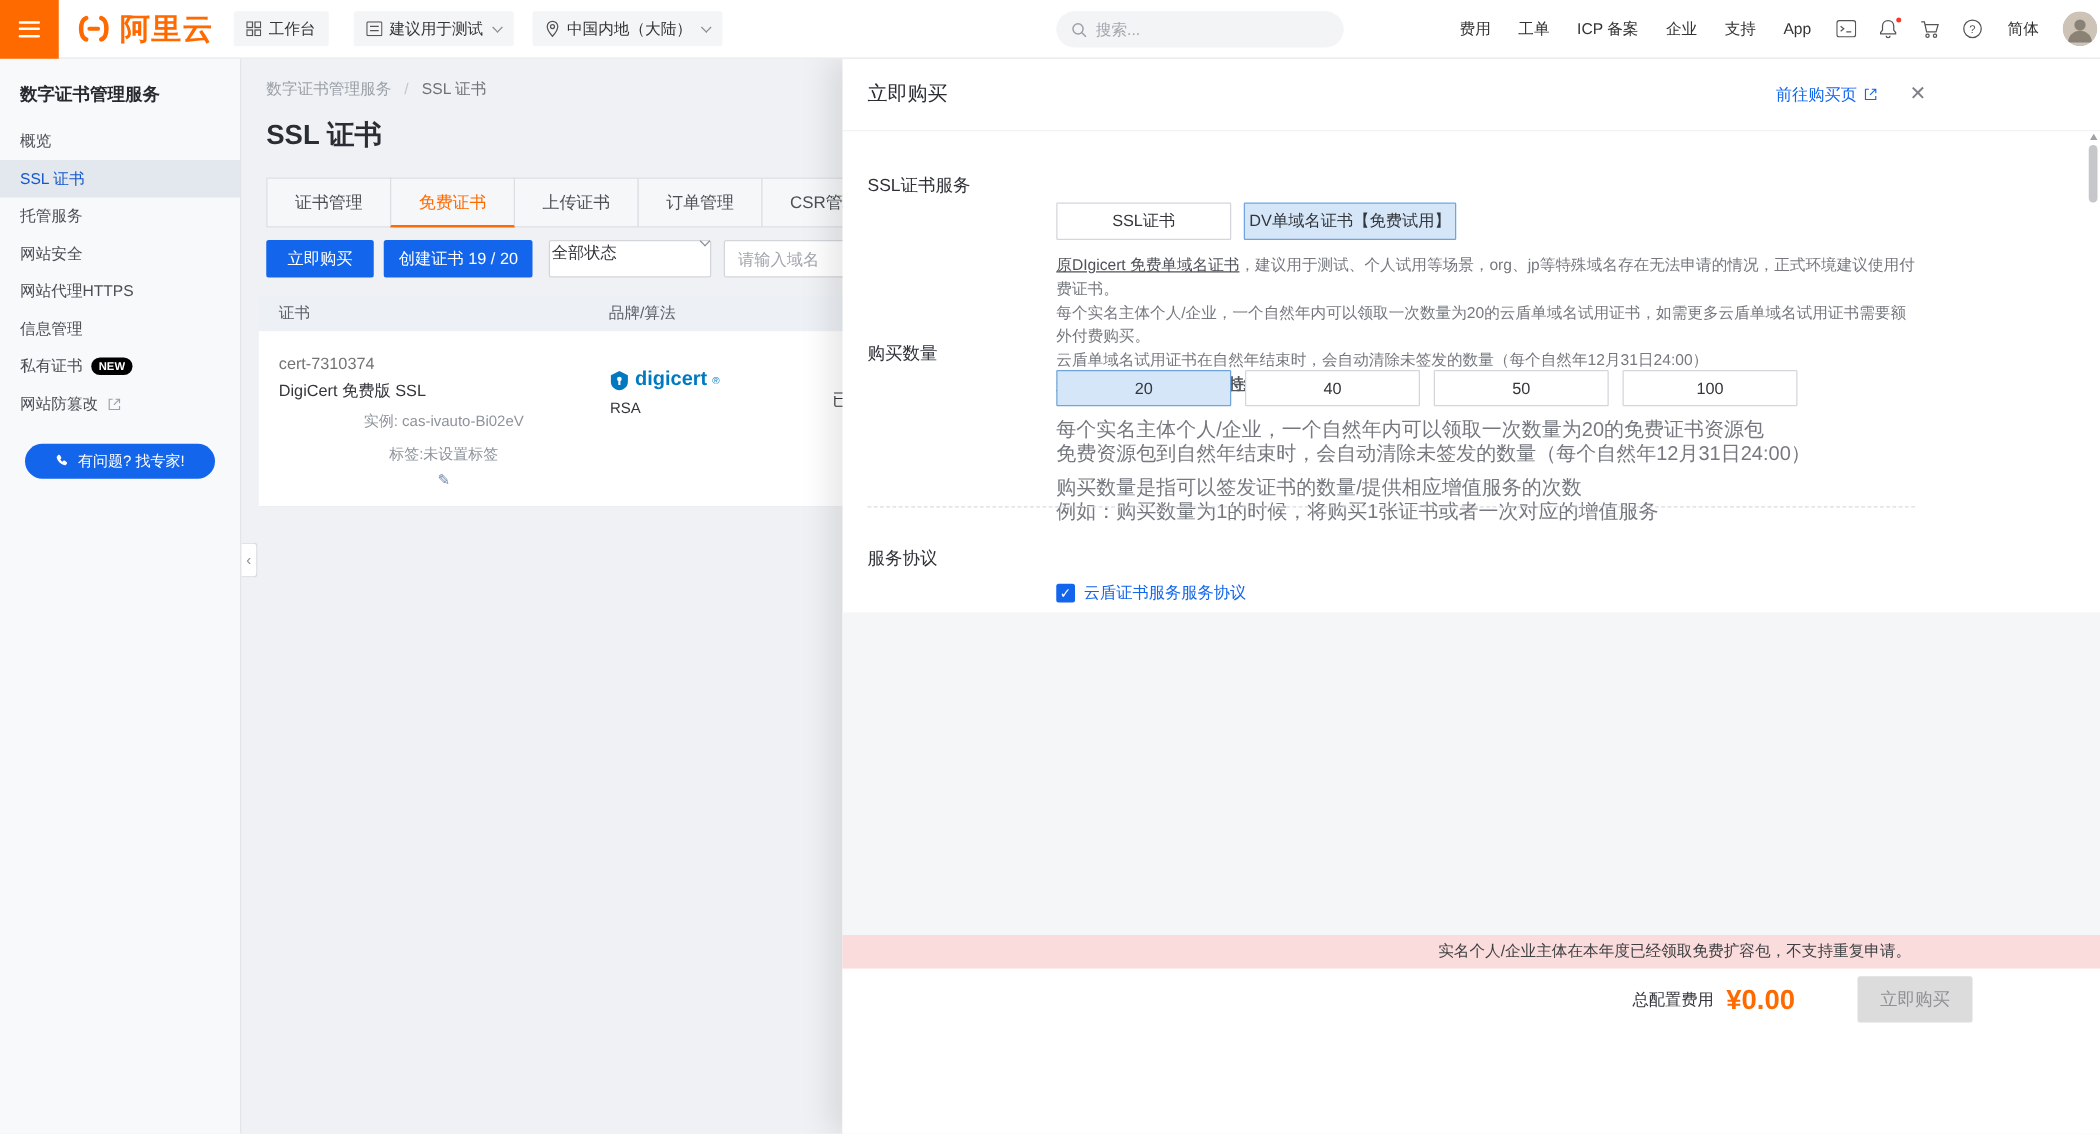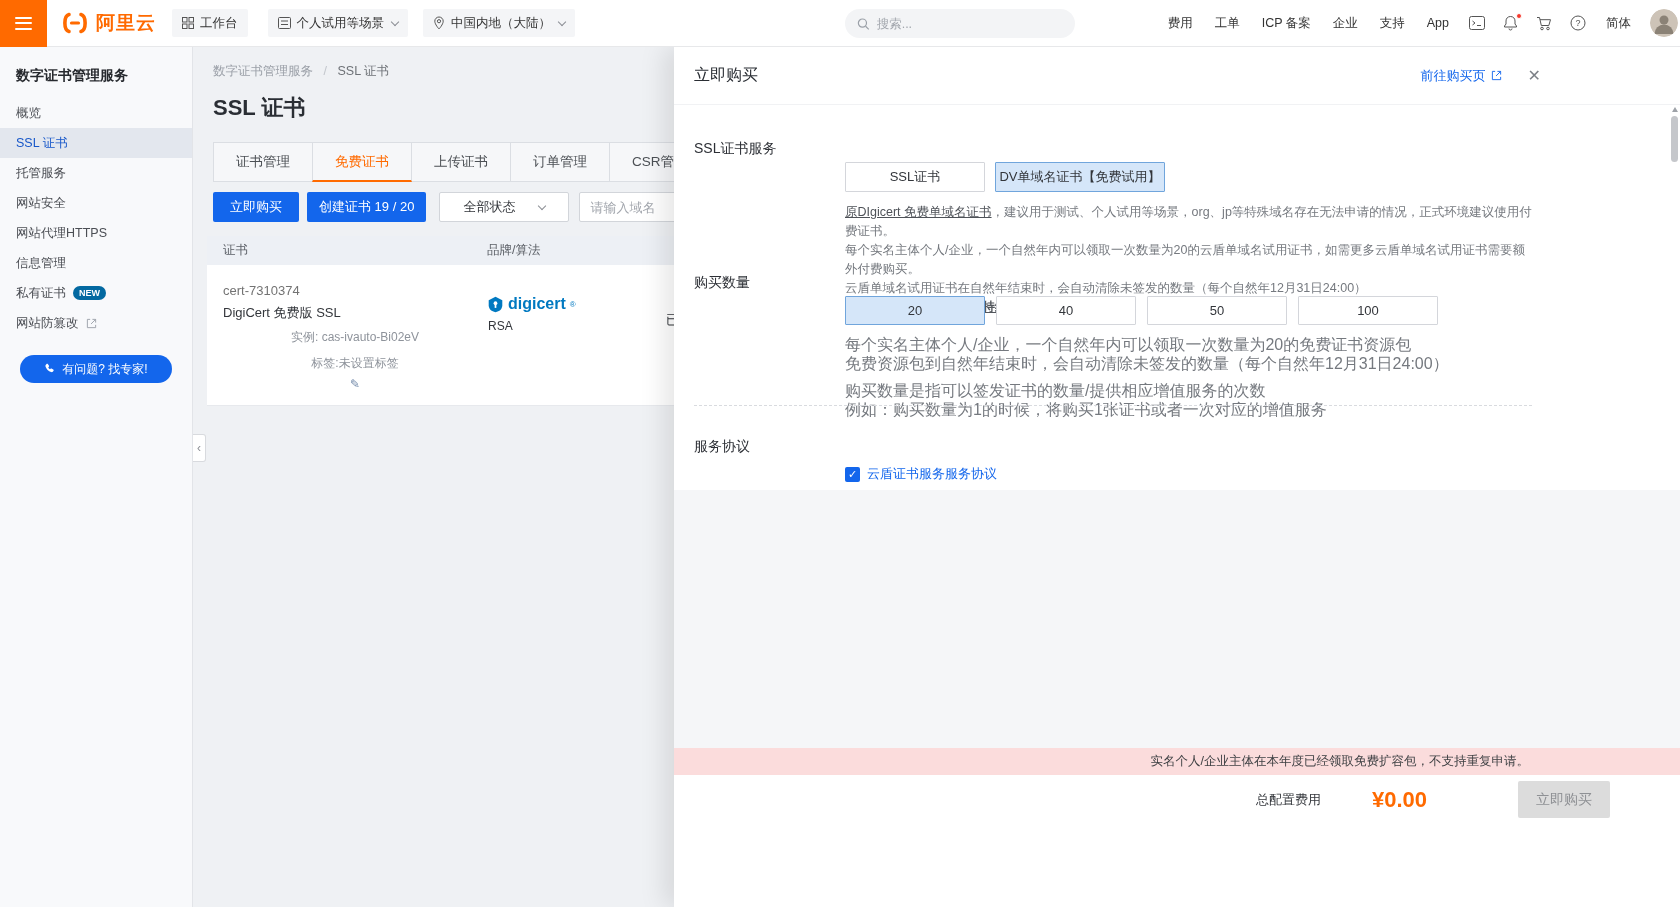--- a/index.html
+++ b/index.html
@@ -8,21 +8,21 @@
     position:relative; overflow:hidden; background:#eff1f4;
     font-family:"Liberation Sans","DejaVu Sans",sans-serif; color:#333;
   }
   
   .topbar { position:absolute; top:0; left:0; right:0; height:47px; background:#fff;
     border-bottom:1px solid #e7e8ea; display:flex; align-items:center; z-index:60; }
   .hamburger { width:47px; height:47px; background:#ff6a00; display:flex; flex-direction:column;
     align-items:center; justify-content:center; gap:3.5px; cursor:pointer; flex:0 0 auto; }
   .hamburger .bar { width:17px; height:2px; background:#fff; border-radius:1px; }
   .logo { display:flex; align-items:center; margin-left:11px; gap:4px; cursor:pointer; }
-  .logo-text { color:#ff6a00; font-size:19px; font-weight:bold; letter-spacing:1px; }
+  .logo-text { color:#ff6a00; font-size:24px; font-weight:bold; letter-spacing:1px; }
   .chip { height:28px; background:#f4f5f7; border-radius:2px; display:flex; align-items:center;
     gap:6px; padding:0 10px; font-size:12.5px; color:#333; cursor:pointer; white-space:nowrap; }
   .chip.workbench { margin-left:16px; }
   .chip.resources { margin-left:20px; }
   .chip.region { margin-left:15px; }
   .chev { width:6px; height:6px; border-right:1.2px solid #8b8e94; border-bottom:1.2px solid #8b8e94;
     transform:rotate(45deg); margin-top:-3px; margin-left:2px; }
   .search { position:absolute; left:845px; top:9px; width:230px; height:29px; background:#f3f4f6;
     border-radius:15px; display:flex; align-items:center; gap:7px; padding:0 12px; }
   .search input { border:none; outline:none; background:transparent; font-size:12.5px; color:#333;
@@ -34,21 +34,21 @@
   .bell-dot { position:absolute; top:13px; right:5px; width:6px; height:6px; background:#f5382c;
     border-radius:50%; border:1px solid #fff; }
   .avatar { width:28px; height:28px; border-radius:50%; overflow:hidden; margin-left:8px; cursor:pointer; flex:0 0 auto; }
   
   .sidebar { position:absolute; top:47px; left:0; bottom:0; width:193px; background:#f8f9fb;
     border-right:1px solid #e2e4e8; z-index:10; }
   .sidebar-title { padding:20px 16px 13px; font-size:14px; font-weight:bold; color:#26292e; }
   .side-item { height:30px; display:flex; align-items:center; padding-left:16px; font-size:12.5px;
     color:#4b4e54; cursor:pointer; gap:7px; }
   .side-item.active { background:#e3e7ee; color:#1757c9; }
-  .badge-new { background:#0369a1; color:#fff; font-size:9px; line-height:1; padding:3px 6px 2px;
+  .badge-new { background:#000000; color:#fff; font-size:9px; line-height:1; padding:3px 6px 2px;
     border-radius:8px; font-weight:bold; }
   .ext-ic { color:#9aa0a8; display:flex; }
   .expert-btn { width:152px; height:28px; margin:17px auto 0; background:#1366ec; border-radius:14px;
     color:#fff; font-size:12px; display:flex; align-items:center; justify-content:center; gap:6px; cursor:pointer; }
   
   .main { position:absolute; top:47px; left:193px; right:0; bottom:0; background:#eff1f4; overflow:hidden; }
   .collapse-handle { position:absolute; left:0; top:387px; width:13px; height:28px; background:#fff;
     border:1px solid #d8dade; border-left:none; border-radius:0 3px 3px 0; color:#8b8e94; font-size:12px;
     display:flex; align-items:center; justify-content:center; cursor:pointer; z-index:5; }
   .breadcrumb { padding:16px 0 0 20px; font-size:12.5px; color:#9ba0a8; }
@@ -59,21 +59,21 @@
   .tabs { display:flex; margin:19px 0 0 20px; }
   .tab { height:40px; display:flex; align-items:center; padding:0 22px; background:#f6f7f9;
     border:1px solid #dbdee3; margin-left:-1px; font-size:13.5px; color:#4c5055; cursor:pointer; position:relative; }
   .tab:first-child { margin-left:0; }
   .tab.active { color:#ff6a00; border-bottom:2px solid #ff6a00; z-index:1; }
   .filters { display:flex; align-items:center; margin:10px 0 0 20px; }
   .btn { height:30px; border:none; border-radius:2px; font-size:13px; cursor:pointer; font-family:inherit; }
   .btn-primary { background:#1366ec; color:#fff; padding:0 17px; }
   .btn-create { margin-left:8px; padding:0 12px; }
   .select { width:130px; height:30px; background:#fff; border:1px solid #d2d5da; border-radius:2px;
-    margin-left:13px; display:flex; align-items:center; justify-content:space-between; padding:0 23px;
+    margin-left:13px; display:flex; align-items:flex-start; justify-content:space-between; padding:0 1px;
     font-size:13px; color:#33363b; cursor:pointer; }
   .domain-input { margin-left:10px; width:180px; height:30px; border:1px solid #d2d5da; border-radius:2px;
     padding:0 10px; font-size:13px; font-family:inherit; color:#333; outline:none; background:#fff; }
   .domain-input::placeholder { color:#a2a6ad; }
   .table { margin:14px 0 0 14px; }
   .thead { height:29px; background:#edf0f5; display:flex; align-items:center; padding-left:16px;
     font-size:12.5px; color:#5c6067; }
   .tr { background:#fff; display:flex; padding:18px 0 14px 16px; border-bottom:1px solid #e7e9ed; }
   .col-cert { width:264px; } .col-brand { width:179px; } .col-status { flex:1; }
   .cert-id { font-size:13px; color:#737373; margin-bottom:6px; }
@@ -116,21 +116,21 @@
   .notes .gap { margin-top:8px; }
   .dashed-divider { position:absolute; top:358px; left:20px; right:148px; border-top:1px dashed #d9dbdf; }
   .agree { display:flex; align-items:center; gap:7px; }
   .checkbox { width:15px; height:15px; background:#1366ec; border-radius:2px; color:#fff; font-size:11px;
     display:flex; align-items:center; justify-content:center; cursor:pointer; }
   .agree-link { color:#1366ec; font-size:13px; cursor:pointer; }
   .gray-filler { position:absolute; top:443px; left:0; right:0; height:258px; background:#f5f6f8; }
   .warn-bar { position:absolute; top:701px; left:0; right:0; height:27px; background:#fbdcdc;
     display:flex; align-items:center; justify-content:flex-end; padding-right:151px; font-size:12.5px; color:#3d3f42; }
   .drawer-footer { position:absolute; top:728px; left:0; right:0; bottom:0; background:#fff; }
-  .footer-row { display:flex; align-items:center; justify-content:flex-end; margin:6px 70px 0 0; height:37px;gap:41px; }
+  .footer-row { display:flex; align-items:center; justify-content:flex-end; margin:6px 102px 0 0; height:37px; }
   .total-label { font-size:13px; color:#33363b; }
   .total-price { font-size:22px; color:#ff6a00; font-weight:bold; margin-left:10px; }
   .buy-btn { width:92px; height:37px; margin-left:50px; background:#dcdcdc; border:none; border-radius:2px;
     color:#8f9195; font-size:14px; cursor:not-allowed; font-family:inherit; }
   .scrollbar { position:absolute; top:60px; right:2px; width:7px; bottom:4px; }
   .scroll-arrow { position:absolute; top:0; left:0.5px; width:0; height:0; border-left:3px solid transparent;
     border-right:3px solid transparent; border-bottom:5px solid #9ea2a8; }
   .scroll-thumb { position:absolute; top:9px; left:0; width:7px; height:46px; background:#c5c7cb;
     border-radius:3.5px; cursor:pointer; }
 </style>
@@ -159,21 +159,21 @@
       <rect x="7" y="7" width="4.5" height="4.5" fill="none" stroke="#555"></rect>
     </svg>
     <span>工作台</span>
   </div>
   <div class="chip resources">
     <svg width="13" height="12" viewBox="0 0 13 12">
       <rect x="0.5" y="0.5" width="12" height="11" rx="1" fill="none" stroke="#555"></rect>
       <line x1="3" y1="4" x2="10" y2="4" stroke="#555"></line>
       <line x1="3" y1="7.5" x2="10" y2="7.5" stroke="#555"></line>
     </svg>
-    <span>个人试用等场景</span>
+    <span>建议用于测试</span>
     <span class="chev"></span>
   </div>
   <div class="chip region">
     <svg width="12" height="14" viewBox="0 0 12 14">
       <path d="M6 1a4.2 4.2 0 00-4.2 4.2C1.8 8.4 6 13 6 13s4.2-4.6 4.2-7.8A4.2 4.2 0 006 1z" fill="none" stroke="#555"></path>
       <circle cx="6" cy="5.2" r="1.6" fill="none" stroke="#555"></circle>
     </svg>
     <span>中国内地（大陆）</span>
     <span class="chev"></span>
   </div>

